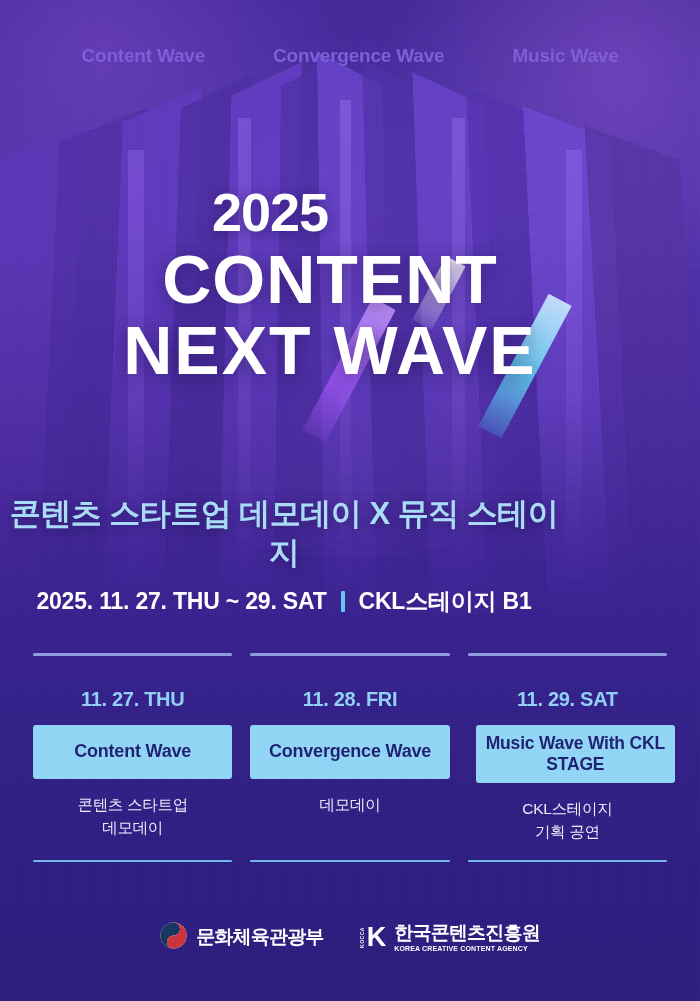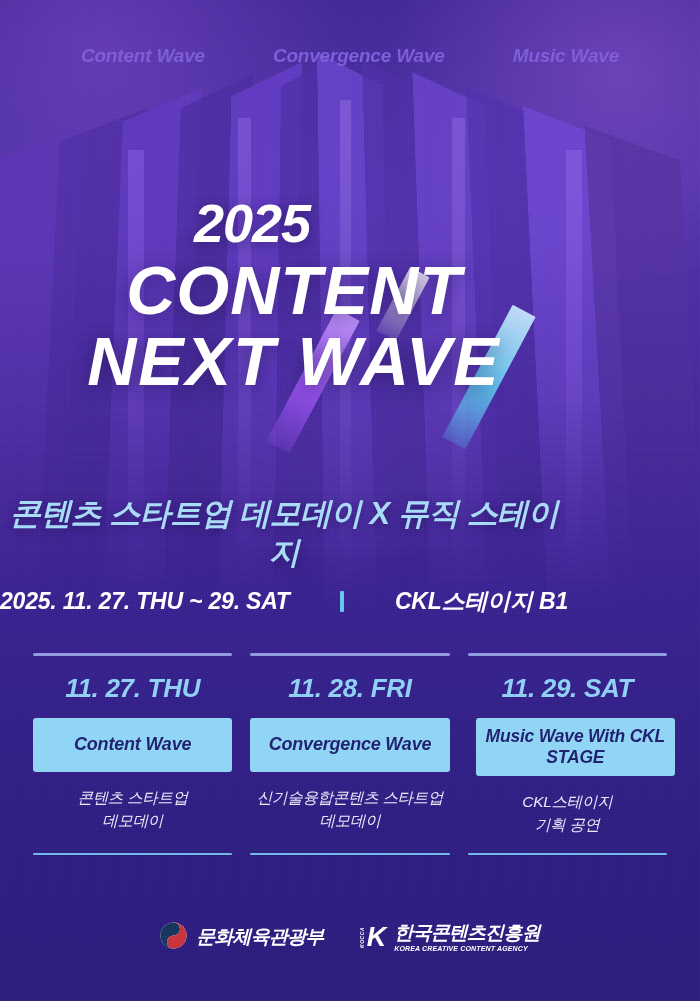--- a/index.html
+++ b/index.html
@@ -19,21 +19,20 @@
         #412596 0%,
         #452a9c 8%,
         #4b2da6 18%,
         #4a2ba4 30%,
         #432596 46%,
         #382090 58%,
         #311e88 70%,
         #2d1c82 84%,
         #2a1a7c 100%);
     overflow: hidden;
-    font-style: italic;
   }
 
   
   .glow {
     position: absolute;
     border-radius: 50%;
     pointer-events: none;
   }
   .glow-tl {
     left: -160px; top: -180px;
@@ -86,24 +85,25 @@
     font-size: 19px;
     font-weight: 600;
     letter-spacing: -0.2px;
     color: #7c5cd8;
     white-space: nowrap;
   }
 
   
   #logo-block {
     position: absolute;
-    left: 0; top: 196px;
+    left: 0; top: 185px;
     width: 700px;
     z-index: 7;
     text-align: center;
+    padding-left: 36px;
   }
   #year {
     font-size: 54px;
     font-weight: 800;
     color: #ffffff;
     letter-spacing: -1px;
     line-height: 1;
     margin-left: -196px;
     text-shadow: 0 3px 14px rgba(20,8,60,0.5);
   }
@@ -167,21 +167,21 @@
     line-height: 1.25;
     text-shadow: 0 2px 10px rgba(20,8,60,0.5);
   }
   #dateline {
     margin-top: 13px;
     font-size: 23px;
     font-weight: 700;
     color: #ffffff;
     letter-spacing: -0.2px;
     display: flex;
-    justify-content: space-between;
+    justify-content: center;
     align-items: center;
     gap: 14px;
   }
   #date-sep {
     display: inline-block;
     width: 4px;
     height: 21px;
     background: #5ec8f0;
     border-radius: 1px;
   }
@@ -208,22 +208,22 @@
     border-radius: 2px;
   }
   .rule-bottom {
     width: 100%;
     height: 2px;
     background: #6fb8e6;
     border-radius: 2px;
     margin-top: auto;
   }
   .sched-date {
-    margin-top: 17px;
-    font-size: 26px;
+    margin-top: 32px;
+    font-size: 20px;
     font-weight: 700;
     color: #8fd0f5;
     letter-spacing: -0.3px;
     white-space: nowrap;
   }
   .sched-badge {
     margin-top: 14px;
     width: 100%;
     min-height: 54px;
     background: #8fd4f5;
@@ -383,21 +383,20 @@
         <div>데모데이</div>
       </div>
       <div class="rule-bottom"></div>
     </div>
 
     <div class="sched-col">
       <div class="rule-top"></div>
       <div class="sched-date">11. 28. FRI</div>
       <div class="sched-badge">Convergence Wave</div>
       <div class="sched-desc">
-        <div>신기술융합콘텐츠 스타트업</div>
         <div>데모데이</div>
       </div>
       <div class="rule-bottom"></div>
     </div>
 
     <div class="sched-col">
       <div class="rule-top"></div>
       <div class="sched-date">11. 29. SAT</div>
       <div class="sched-badge two-line">Music Wave With CKL STAGE</div>
       <div class="sched-desc">

